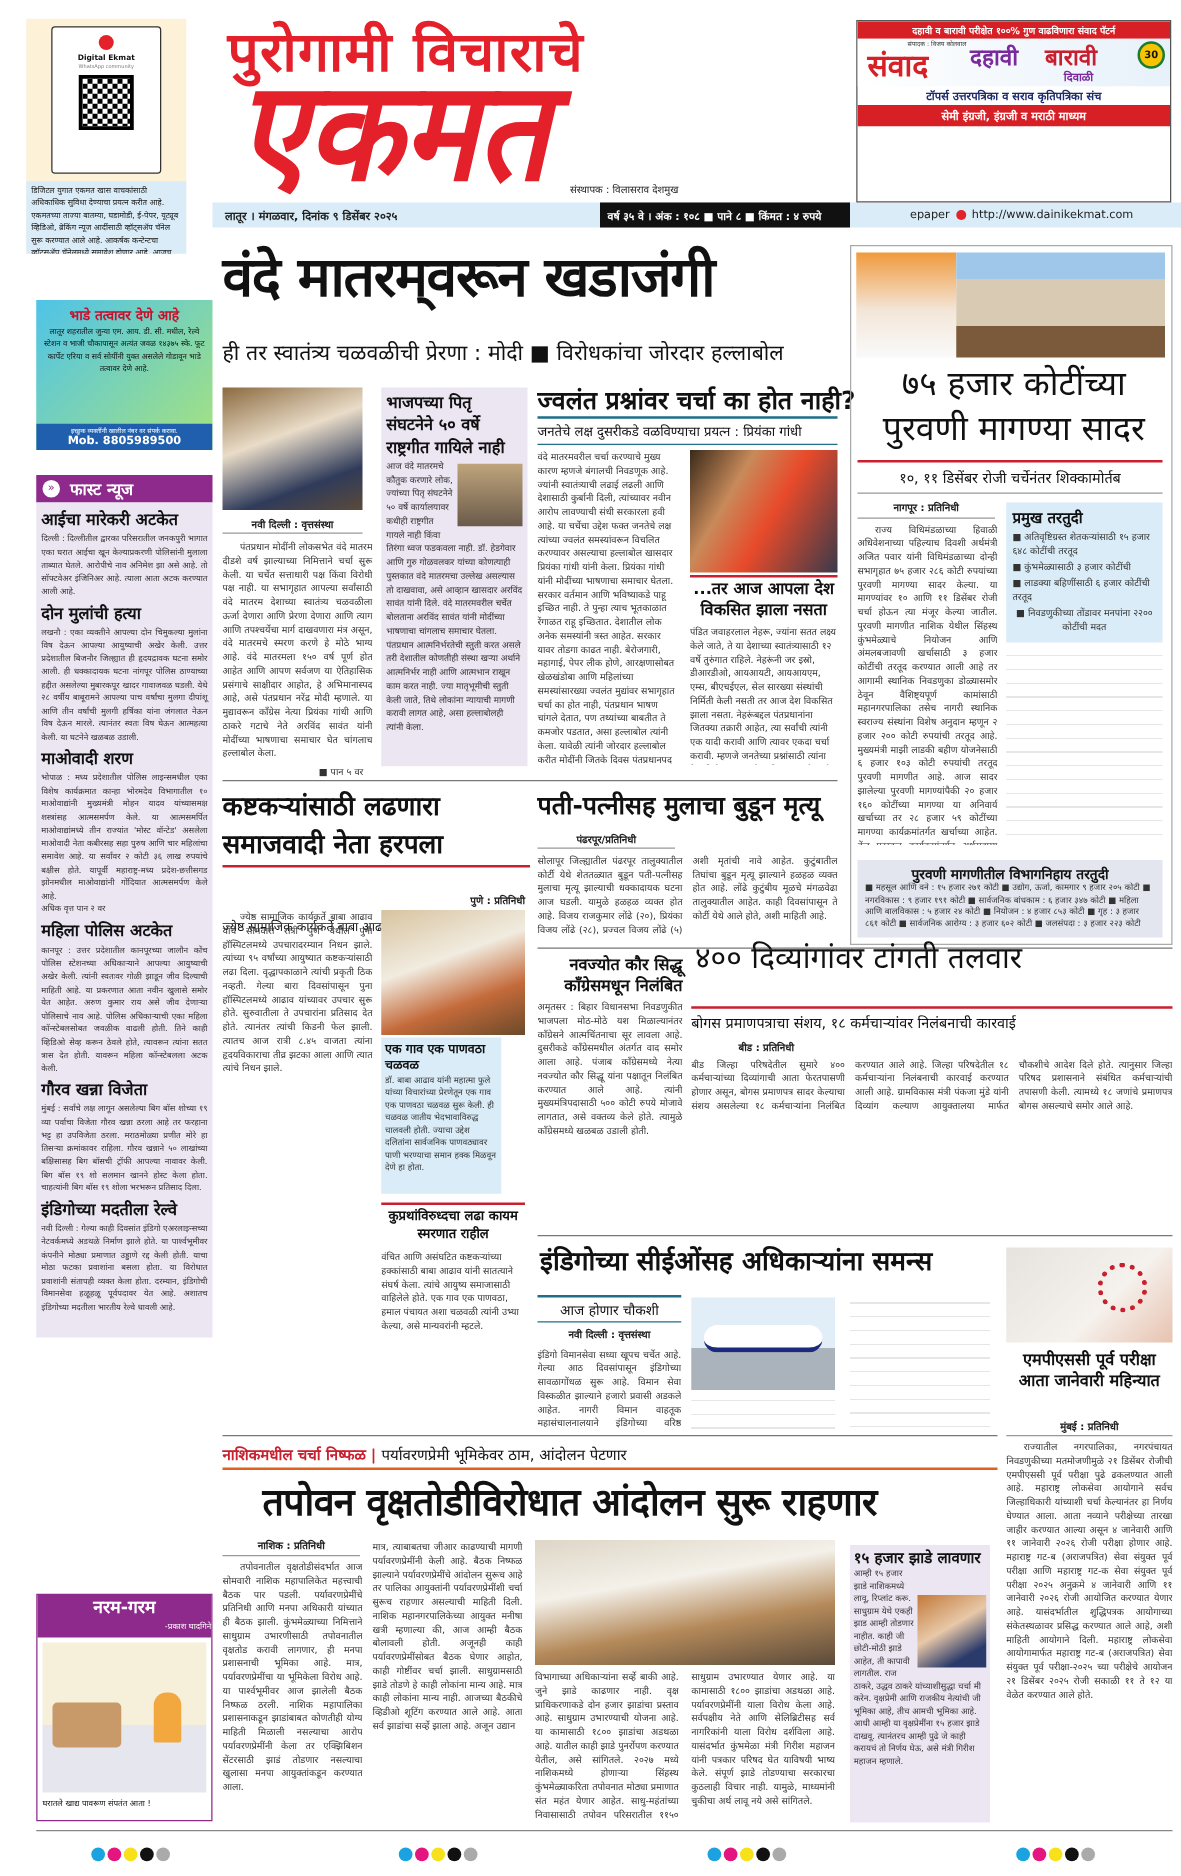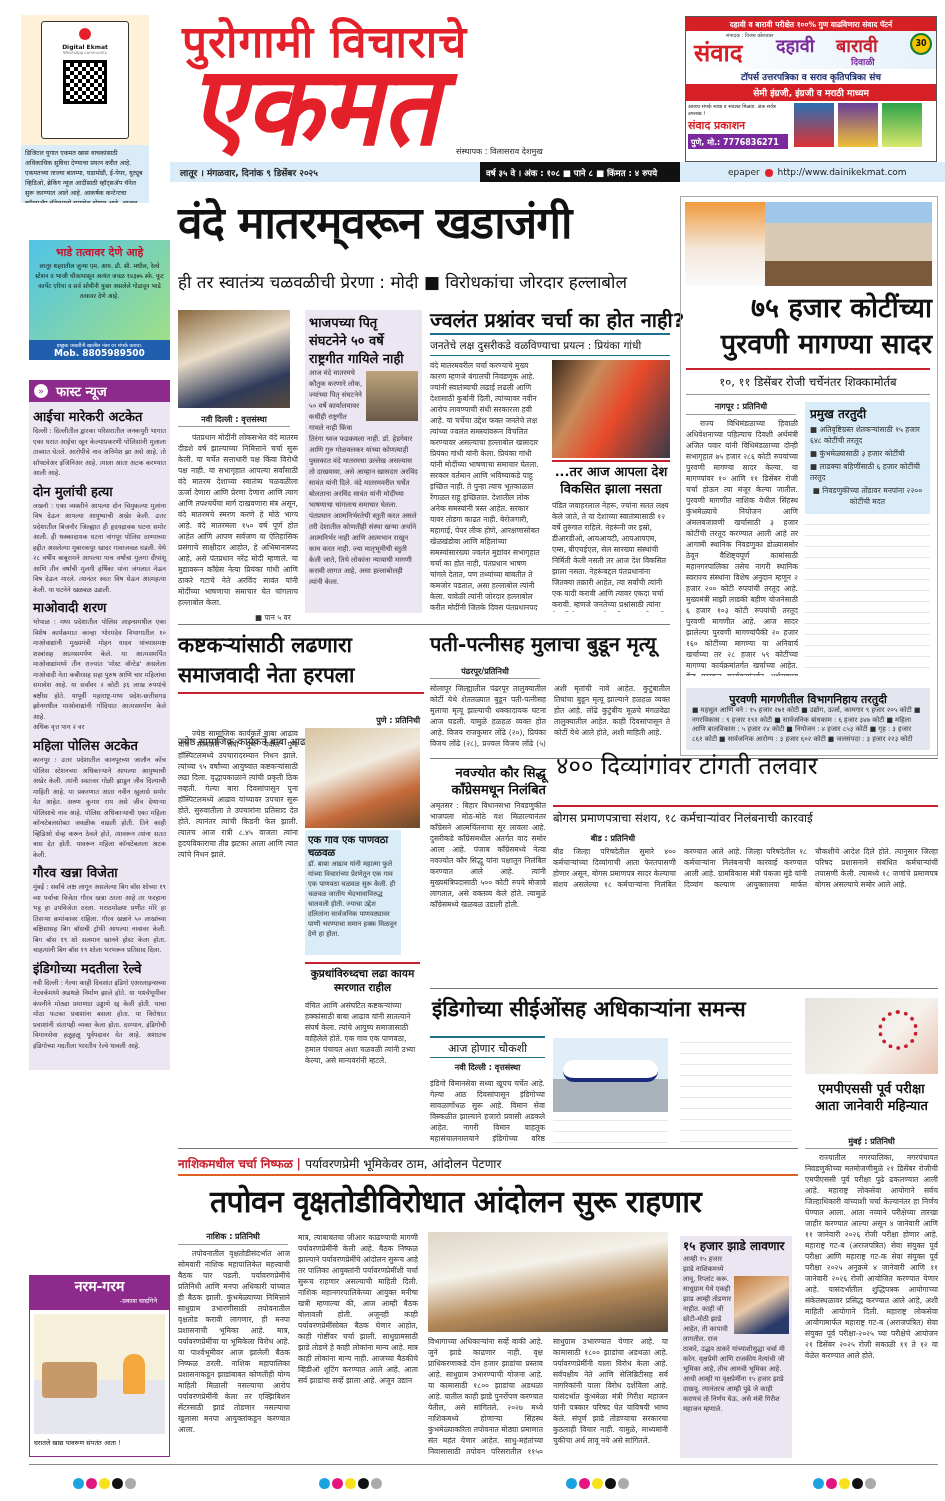--- a/index.html
+++ b/index.html
@@ -45,30 +45,20 @@
   <div style="height:38px;background:linear-gradient(90deg,#fff,#e7f1fa);position:relative">
     <div style="position:absolute;left:40px;top:1px;font-size:5px;color:#333">संपादक : विजय कोलवाल</div>
     <div style="position:absolute;left:8px;top:4px;font-size:24px;font-weight:bold;color:#d71f26">संवाद</div>
     <div style="position:absolute;left:90px;top:2px;font-size:18px;font-weight:bold;color:#7a2a9c">दहावी</div>
     <div style="position:absolute;left:150px;top:2px;font-size:18px;font-weight:bold;color:#c81f2f">बारावी</div>
     <div style="position:absolute;left:165px;top:24px;font-size:9px;font-weight:bold;color:#7a2a9c">दिवाळी</div>
     <div style="position:absolute;right:4px;top:2px;width:22px;height:22px;border-radius:50%;background:#f6c400;border:2px solid #1b7b32;font-size:8px;font-weight:bold;text-align:center;line-height:18px">30</div>
   </div>
   <div style="font-size:9px;font-weight:bold;color:#1d2a6b;text-align:center;padding:1px 0">टॉपर्स उत्तरपत्रिका व सराव कृतिपत्रिका संच</div>
   <div style="background:#d71f26;color:#fff;font-size:9px;font-weight:bold;text-align:center;padding:2px 0">सेमी इंग्रजी, इंग्रजी व मराठी माध्यम</div>
-  <div style="display:flex;padding:2px">
-    <div style="width:100px">
-      <div style="font-size:5px;line-height:7px;color:#111">आजच संपर्क साधा व सवलत मिळवा. अंक सर्वत्र उपलब्ध !</div>
-      <div style="font-size:11px;font-weight:bold;color:#d71f26">संवाद प्रकाशन</div>
-      <div style="background:#7a2a9c;color:#fff;font-size:8px;font-weight:bold;padding:2px 3px;margin-top:2px">पुणे, मो.: 7776836271</div>
-    </div>
-    <div style="width:40px;height:44px;margin-left:6px;background:linear-gradient(#2a6fb5,#d33)"></div>
-    <div style="width:40px;height:44px;margin-left:4px;background:linear-gradient(#6a3d9a,#f2c037)"></div>
-    <div style="width:40px;height:44px;margin-left:4px;background:linear-gradient(#2ea34a,#d9e96c)"></div>
-  </div>
 </div>
 
 <div class="abs" style="left:29px;top:240px;width:141px;height:120px;background:linear-gradient(135deg,#4fc3e8,#a6e27f);overflow:hidden">
   <div style="text-align:center;font-size:11px;font-weight:bold;color:#c8102e;margin-top:4px">भाडे तत्वावर देणे आहे</div>
   <div style="font-size:6.2px;line-height:10px;text-align:center;padding:2px 4px;height:60px;overflow:hidden;color:#111">लातूर शहरातील जुन्या एम. आय. डी. सी. मधील, रेल्वे स्टेशन व भाजी चौकापासून अत्यंत जवळ १४३७५ स्के. फूट कार्पेट एरिया व सर्व सोयींनी युक्त असलेले गोडावून भाडे तत्वावर देणे आहे.</div>
   <div style="background:#1f5fae;color:#fff;text-align:center;padding:2px 0;position:absolute;bottom:0;width:100%">
     <div style="font-size:5px">इच्छुक व्यक्तींनी खालील नंबर वर संपर्क करावा.</div>
     <div style="font-size:9px;font-weight:bold">Mob. 8805989500</div>
   </div>
 </div>
@@ -101,21 +91,21 @@
     </div>
   <div>
       <div class="h-side">इंडिगोच्या मदतीला रेल्वे</div>
       <div class="txt" style="font-size:6.6px;line-height:10.5px">नवी दिल्ली : गेल्या काही दिवसांत इंडिगो एअरलाइन्सच्या नेटवर्कमध्ये अडथळे निर्माण झाले होते. या पार्श्वभूमीवर कंपनीने मोठ्या प्रमाणात उड्डाणे रद्द केली होती. याचा मोठा फटका प्रवाशांना बसला होता. या विरोधात प्रवाशांनी संतापही व्यक्त केला होता. दरम्यान, इंडिगोची विमानसेवा हळूहळू पूर्वपदावर येत आहे. अशातच इंडिगोच्या मदतीला भारतीय रेल्वे धावली आहे.</div>
     </div>
 </div>
 
 <div class="abs" style="left:29px;top:1275px;width:141px;height:182px;border:1px solid #8e2a8b;background:#fff">
   <div style="background:#8e2a8b;color:#fff;height:34px;text-align:center">
     <div style="font-size:14px;font-weight:bold;line-height:20px">नरम-गरम</div>
-    <div style="font-size:6.5px;text-align:right;padding-right:12px">-प्रकाश घादगिने</div>
+    <div style="font-size:6.5px;text-align:right;padding-right:0">-प्रकाश घादगिने</div>
   </div>
   <div style="margin:4px;height:120px;background:linear-gradient(180deg,#f6efd9 0 55%,#e6e6ef 55%);position:relative">
     <div style="position:absolute;left:8px;top:48px;width:55px;height:36px;background:#c89a6a;border-radius:4px"></div>
     <div style="position:absolute;right:20px;top:40px;width:22px;height:40px;background:#f2a73f;border-radius:10px 10px 2px 2px"></div>
   </div>
   <div style="font-size:6.5px;padding:0 4px">घरातले खाद्य पावरूण संपतंत आता !</div>
 </div>
 
 <div class="abs" style="left:178px;top:196px;font-size:44px;line-height:54px;font-weight:bold;color:#111;white-space:nowrap;letter-spacing:-1px">वंदे मातरम्‌वरून खडाजंगी</div>
 <div class="abs" style="left:178px;top:270px;font-size:17px;color:#111;white-space:nowrap">ही तर स्वातंत्र्य चळवळीची प्रेरणा : मोदी ■ विरोधकांचा जोरदार हल्लाबोल</div>
@@ -139,21 +129,21 @@
 <div class="abs" style="left:552px;top:360px;width:118px;height:98px;background:linear-gradient(120deg,#3a2a1a,#c88a5a 30%,#e84a2a 55%,#3a3a4a)"></div>
 <div class="abs redrule" style="left:552px;top:460px;width:118px"></div>
 <div class="abs" style="left:552px;top:463px;width:118px;font-size:13px;line-height:17px;font-weight:bold;text-align:center">...तर आज आपला देश विकसित झाला नसता</div>
 <div class="abs txt" style="left:552px;top:500px;width:118px;height:112px;overflow:hidden;text-align:left">पंडित जवाहरलाल नेहरू, ज्यांना सतत लक्ष्य केले जाते, ते या देशाच्या स्वातंत्र्यासाठी १२ वर्षे तुरुंगात राहिले. नेहरूंनी जर इस्रो, डीआरडीओ, आयआयटी, आयआयएम, एम्स, बीएचईएल, सेल सारख्या संस्थांची निर्मिती केली नसती तर आज देश विकसित झाला नसता. नेहरूंबद्दल पंतप्रधानांना जितक्या तक्रारी आहेत, त्या सर्वांची त्यांनी एक यादी करावी आणि त्यावर एकदा चर्चा करावी. म्हणजे जनतेच्या प्रश्नांसाठी त्यांना वेळ मिळेल, असा टोला प्रियंका गांधी यांनी लगावला.</div>
 
 <div class="abs" style="left:178px;top:624px;width:492px;border-top:1px solid #777"></div>
 
 <div class="abs" style="left:680px;top:196px;width:258px;height:560px;border:1px solid #aaa"></div>
 <div class="abs" style="left:685px;top:202px;width:80px;height:84px;background:linear-gradient(#f09a3c,#f3e6d8 55%,#fafafa)"></div>
 <div class="abs" style="left:765px;top:202px;width:167px;height:84px;background:linear-gradient(#9fc7ea 0 25%,#d9cbb3 25% 70%,#7a5a3a 70%)"></div>
-<div class="abs" style="left:690px;top:290px;width:242px;font-size:27px;line-height:36px;font-weight:bold;text-align:right">७५ हजार कोटींच्या पुरवणी मागण्या सादर</div>
+<div class="abs" style="left:690px;top:290px;width:242px;font-size:27px;line-height:36px;font-weight:normal;text-align:center">७५ हजार कोटींच्या पुरवणी मागण्या सादर</div>
 <div class="abs redrule" style="left:686px;top:368px;width:244px"></div>
 <div class="abs" style="left:686px;top:374px;width:244px;font-size:11.5px;text-align:center;white-space:nowrap">१०, ११ डिसेंबर रोजी चर्चेनंतर शिक्कामोर्तब</div>
 <div class="abs rule" style="left:686px;top:394px;width:244px"></div>
 <div class="abs dateline" style="left:686px;top:400px;width:110px">नागपूर : प्रतिनिधी</div>
 <div class="abs rule" style="left:686px;top:414px;width:110px"></div>
 <div class="abs txt" style="left:686px;top:418px;width:112px;height:258px;overflow:hidden;text-indent:14px">राज्य विधिमंडळाच्या हिवाळी अधिवेशनाच्या पहिल्याच दिवशी अर्थमंत्री अजित पवार यांनी विधिमंडळाच्या दोन्ही सभागृहात ७५ हजार २८६ कोटी रुपयांच्या पुरवणी मागण्या सादर केल्या. या मागण्यांवर १० आणि ११ डिसेंबर रोजी चर्चा होऊन त्या मंजूर केल्या जातील. पुरवणी मागणीत नाशिक येथील सिंहस्थ कुंभमेळ्याचे नियोजन आणि अंमलबजावणी खर्चासाठी ३ हजार कोटींची तरतूद करण्यात आली आहे तर आगामी स्थानिक निवडणुका डोळ्यासमोर ठेवून वैशिष्ट्यपूर्ण कामांसाठी महानगरपालिका तसेच नागरी स्थानिक स्वराज्य संस्थांना विशेष अनुदान म्हणून २ हजार २०० कोटी रुपयांची तरतूद आहे. मुख्यमंत्री माझी लाडकी बहीण योजनेसाठी ६ हजार १०३ कोटी रुपयांची तरतूद पुरवणी मागणीत आहे. आज सादर झालेल्या पुरवणी मागण्यांपैकी २० हजार १६० कोटींच्या मागण्या या अनिवार्य खर्चाच्या तर २८ हजार ५९ कोटींच्या मागण्या कार्यक्रमांतर्गत खर्चाच्या आहेत. केंद्र पुरस्कृत कार्यक्रमांतर्गत अर्थसहाय्य उपलब्ध होण्याच्या अनुषंगाने २० हजार ५६ कोटी रुपयांची तरतूद पुरवणी मागण्यांमध्ये करण्यात आली आहे. राज्यात अतिवृष्टीमुळे आपत्तीग्रस्त झालेल्या शेतकऱ्यांना नुकसानभरपाई आणि आपत्ती निवारणासाठी ■ पान ५ वर</div>
 
 <div class="abs" style="left:805px;top:402px;width:125px;height:112px;background:#d9ecf7;padding:3px 5px">
   <div style="font-size:12px;font-weight:bold">प्रमुख तरतुदी</div>
   <div class="txt" style="text-align:left;margin-top:2px">■ <span>अतिवृष्टिग्रस्त शेतकऱ्यांसाठी १५ हजार ६४८ कोटींची तरतूद</span></div>

